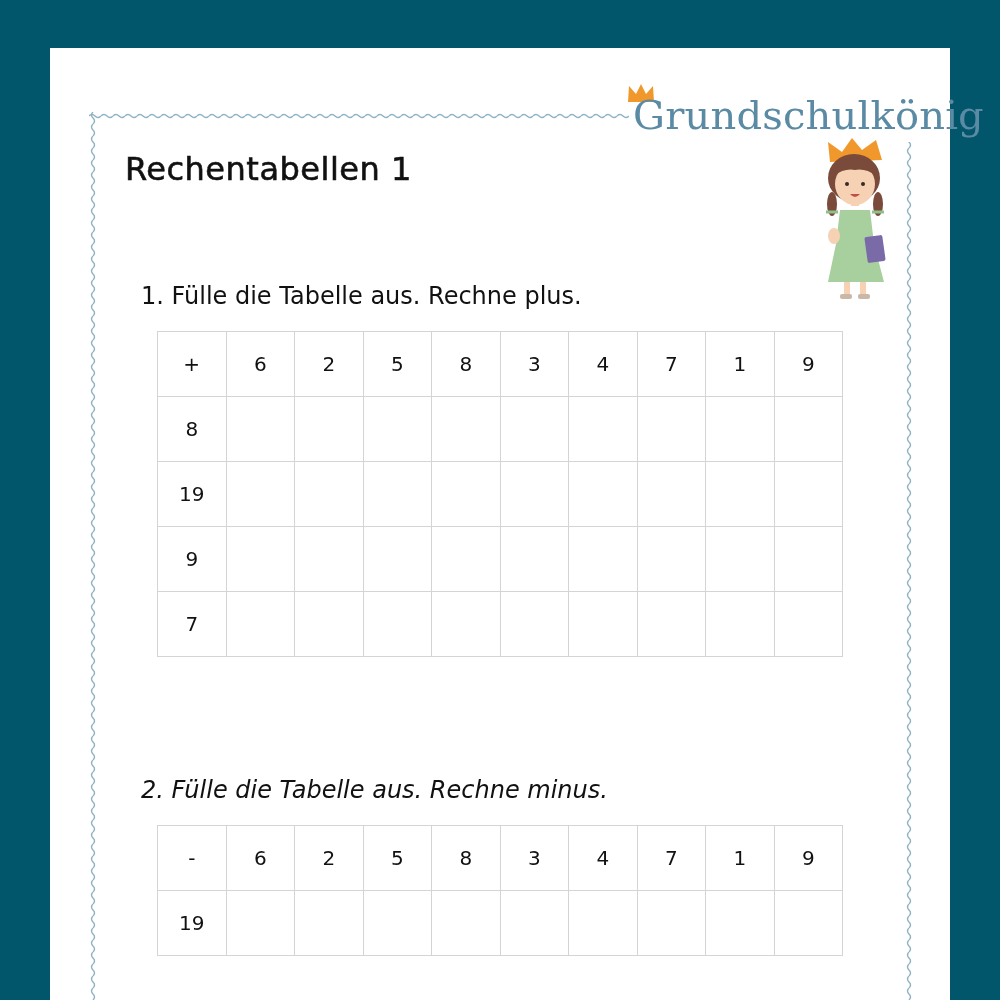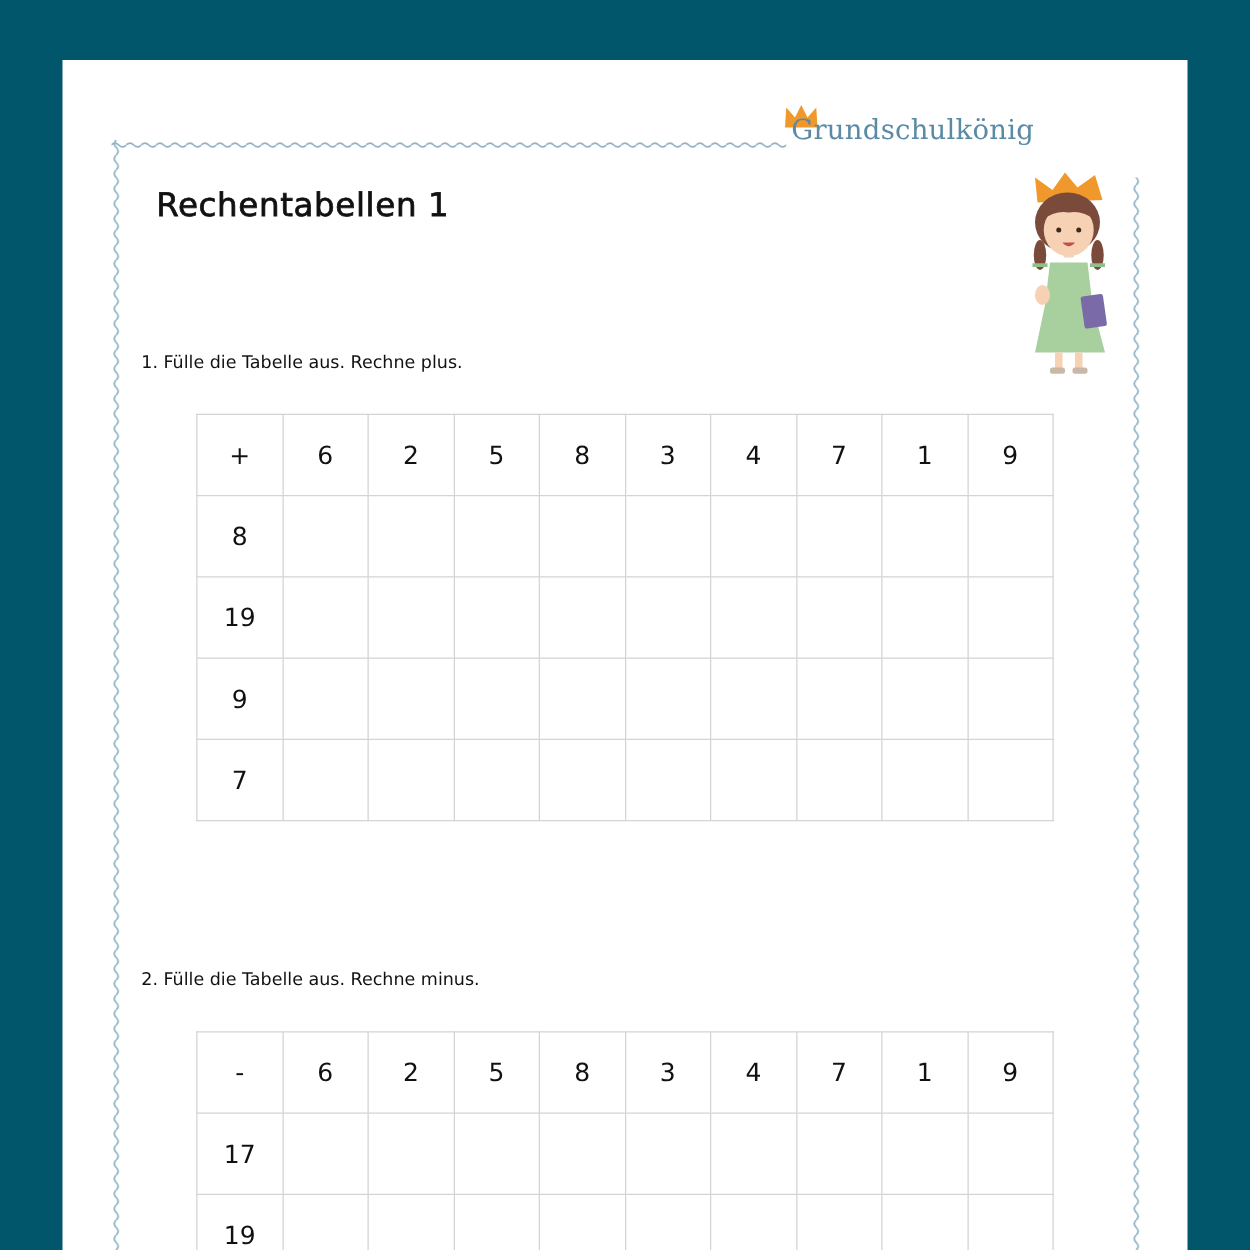--- a/index.html
+++ b/index.html
@@ -31,53 +31,53 @@
       top: 88px;
       height: 50px;
       width: 290px;
       background: #fff;
     }
     .logo-text {
       position: absolute;
       left: 3px;
       top: 4px;
       font-family: "DejaVu Serif", serif;
-      font-size: 22px;
+      font-size: 40px;
       color: #5a8aa4;
       letter-spacing: 0.2px;
       white-space: nowrap;
     }
     .logo-crown {
       position: absolute;
       left: -4px;
       top: -6px;
     }
     .title {
       position: absolute;
       left: 125px;
       top: 150px;
       font-family: "DejaVu Sans", sans-serif;
-      font-size: 26px;
+      font-size: 32px;
       font-weight: normal;
       color: #111;
       letter-spacing: 0.5px;
       -webkit-text-stroke: 0.6px #111;
     }
     .girl {
       position: absolute;
       left: 822px;
       top: 136px;
       width: 80px;
       height: 168px;
     }
     .task {
       position: absolute;
-      left: 113px;
+      left: 141px;
       font-family: "DejaVu Sans", sans-serif;
-      font-size: 14px;
+      font-size: 24px;
       color: #111;
     }
     .grid {
       position: absolute;
       left: 157px;
       border-collapse: collapse;
       font-family: "DejaVu Sans", sans-serif;
       font-size: 20px;
       color: #111;
     }
@@ -219,49 +219,37 @@
         <td class="cell"></td>
         <td class="cell"></td>
         <td class="cell"></td>
         <td class="cell"></td>
         <td class="cell"></td>
         <td class="cell"></td>
   </tr>
 </tbody>
   </table>
 
-<div class="task" style="top:776px;">2. Fülle die Tabelle aus. Rechne minus.</div>
+<div class="task" style="top:776px;font-style:italic;">2. Fülle die Tabelle aus. Rechne minus.</div>
 
 <table class="grid" style="top:825px;">
   <tbody>
       <tr>
     <td>-</td>
     <td>6</td>
     <td>2</td>
     <td>5</td>
     <td>8</td>
     <td>3</td>
     <td>4</td>
     <td>7</td>
     <td>1</td>
     <td>9</td>
   </tr>
   <tr>
-    <td class="row-head">17</td>
-    <td class="cell"></td>
-        <td class="cell"></td>
-        <td class="cell"></td>
-        <td class="cell"></td>
-        <td class="cell"></td>
-        <td class="cell"></td>
-        <td class="cell"></td>
-        <td class="cell"></td>
-        <td class="cell"></td>
-  </tr>
-  <tr>
     <td class="row-head">19</td>
     <td class="cell"></td>
         <td class="cell"></td>
         <td class="cell"></td>
         <td class="cell"></td>
         <td class="cell"></td>
         <td class="cell"></td>
         <td class="cell"></td>
         <td class="cell"></td>
         <td class="cell"></td>

